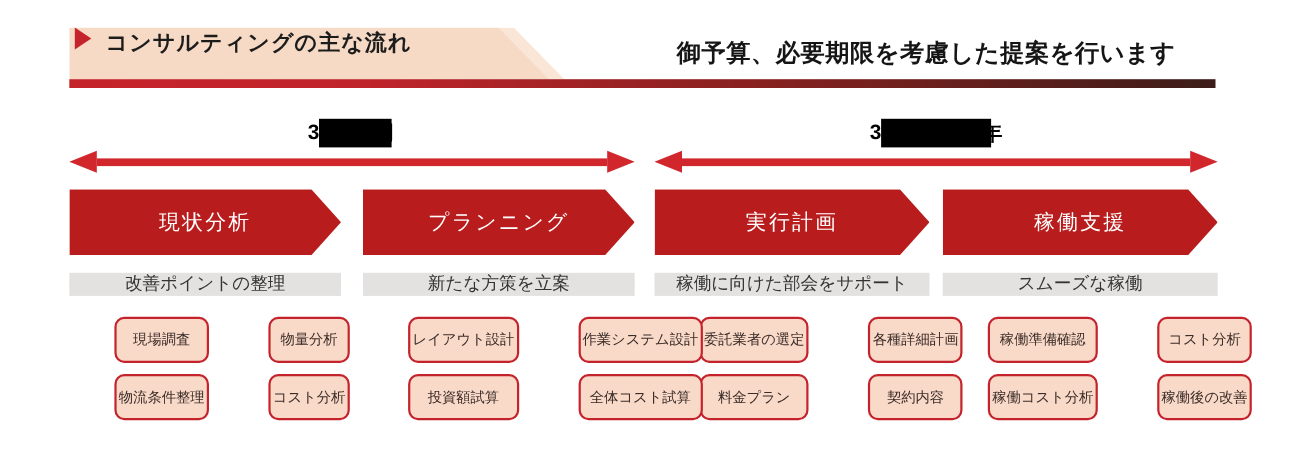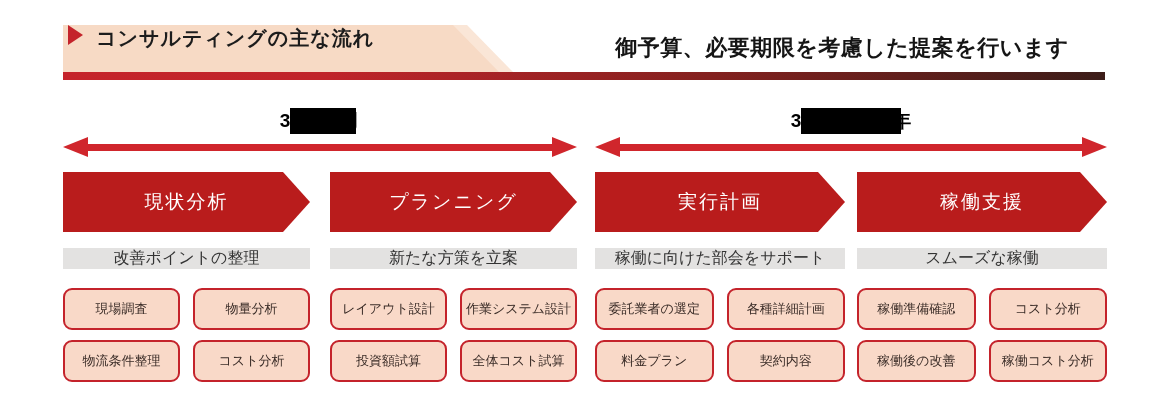--- a/index.html
+++ b/index.html
@@ -54,21 +54,21 @@
     font-size:19px; letter-spacing:2px; }
 
   .summary-box { margin-top:16px; height:21px; background:#e3e2e1;
     display:flex; align-items:center; justify-content:center;
     font-size:16px; color:#333333; font-weight:500; }
 
   .items-grid { margin-top:19px; display:grid; grid-template-columns:1fr 1fr;
     column-gap:13px; row-gap:10px; }
   .item-box { height:42px; background:#f9d9c8; border:2px solid #c4232b; border-radius:9px;
     display:flex; align-items:center; justify-content:center;
-    font-size:13px; color:#3a2c27; font-weight:500; padding:0 2px; text-align:center; white-space:nowrap; }
+    font-size:13px; color:#3a2c27; font-weight:500; padding:0 2px; text-align:center; white-space:nowrap;margin-left:41px; }
 </style>
 </head>
 <body>
 
 <div class="canvas">
 
   <div class="header-box">
     <div class="header-layer-light"></div>
     <div class="header-layer-dark"></div>
     <div class="header-content">
@@ -145,18 +145,18 @@
   </div>
 
   <div class="col col-4">
     <div class="chevron">
       <span>稼働支援</span>
     </div>
     <div class="summary-box">スムーズな稼働</div>
     <div class="items-grid">
       <div class="item-box">稼働準備確認</div>
       <div class="item-box">コスト分析</div>
+      <div class="item-box">稼働コスト分析</div>
       <div class="item-box">稼働後の改善</div>
-      <div class="item-box">稼働コスト分析</div>
     </div>
   </div>
 
 </div>
 
 </body></html>

